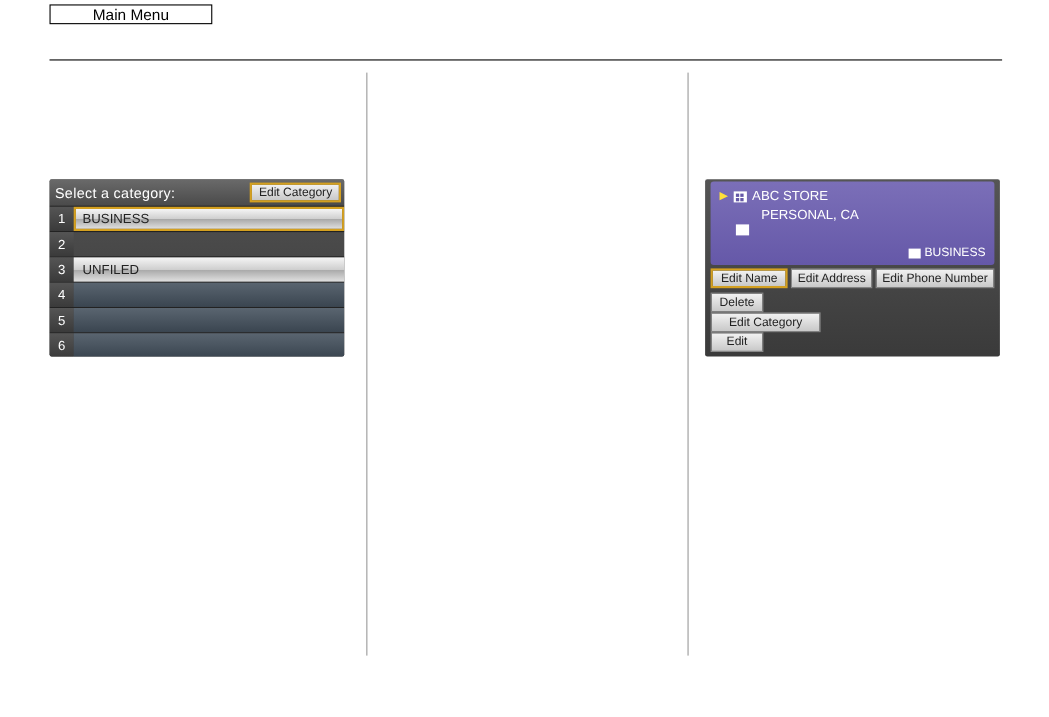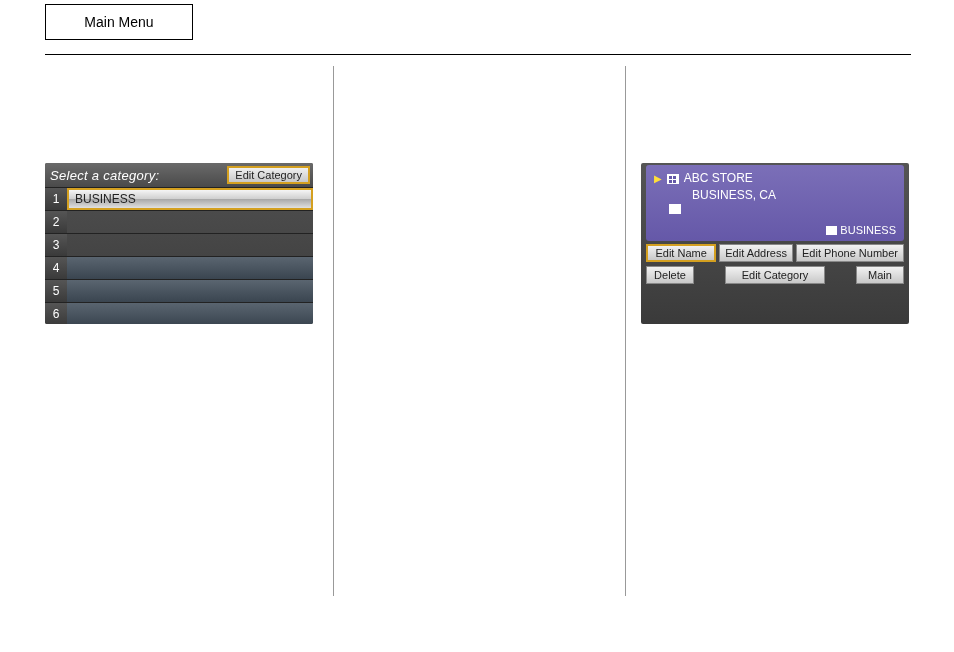--- a/index.html
+++ b/index.html
@@ -3,21 +3,21 @@
   <meta charset="utf-8">
   <style>
     * { box-sizing: border-box; margin: 0; padding: 0; }
     body { font-family: Arial, sans-serif; background: #fff; width: 954px; height: 652px; position: relative; }
     
     .main-menu-btn {
       position: absolute;
       left: 45px;
       top: 4px;
       width: 148px;
-      height: 36px;
+      height: 18px;
       border: 1px solid #000;
       background: #fff;
       font-size: 14px;
       display: flex;
       align-items: center;
       justify-content: center;
       cursor: pointer;
     }
     
     .hr-line {
@@ -63,21 +63,20 @@
       justify-content: space-between;
       padding: 2px 3px 2px 5px;
       background: linear-gradient(to bottom, #6a6a6a, #4a4a4a);
       height: 24px;
     }
     .screen1-title {
       color: #fff;
       font-size: 13px;
       font-family: Arial, sans-serif;
       letter-spacing: 0.3px;
-      font-style: italic;
     }
     .edit-cat-btn {
       background: linear-gradient(to bottom, #f0f0f0, #c8c8c8);
       border: 2px solid #d4a020;
       font-size: 11px;
       padding: 1px 6px;
       cursor: pointer;
       color: #222;
     }
     .cat-row {
@@ -213,20 +212,21 @@
     }
     .nav-btn-sel {
       border: 2px solid #d4a020;
       padding: 1px 4px;
     }
     .btn-row2 {
       display: flex;
       justify-content: space-between;
       padding: 0 5px;
       gap: 0;
+      flex-direction: column;
     }
     .btn-delete {
       width: 48px;
       flex: none;
     }
     .btn-editcat {
       width: 100px;
       flex: none;
     }
     .btn-done {
@@ -250,20 +250,21 @@
   </div>
   <div class="cat-row">
     <div class="cat-num">1</div>
     <div class="cat-cell cat-filled cat-selected">BUSINESS</div>
   </div>
   <div class="cat-row">
     <div class="cat-num">2</div>
   </div>
   <div class="cat-row">
     <div class="cat-num">3</div>
+    <div class="cat-cell cat-filled">UNFILED</div>
   </div>
   <div class="cat-row">
     <div class="cat-num">4</div>
     <div class="cat-cell cat-empty"></div>
   </div>
   <div class="cat-row">
     <div class="cat-num">5</div>
     <div class="cat-cell cat-empty"></div>
   </div>
   <div class="cat-row">
@@ -273,36 +274,36 @@
 </div>
 
 <div class="screen2">
   <div class="purple-panel">
     <div class="pp-row">
       <span class="pp-arrow">▶</span>
       <span class="pp-icon pp-icon-building"></span>
       <span>ABC STORE</span>
     </div>
     <div class="pp-row pp-indent">
-      <span>BUSINESS, CA</span>
+      <span>PERSONAL, CA</span>
     </div>
     <div class="pp-row">
       <span style="width:10px"></span>
       <span class="pp-icon pp-icon-phone"></span>
     </div>
     <div class="pp-category">
       <span class="pp-category-icon"></span>
       <span>BUSINESS</span>
     </div>
   </div>
   <div class="btn-row">
     <button class="nav-btn nav-btn-sel">Edit Name</button>
     <button class="nav-btn">Edit Address</button>
     <button class="nav-btn">Edit Phone Number</button>
   </div>
   <div class="btn-row2">
     <button class="nav-btn btn-delete">Delete</button>
     <div class="spacer"></div>
     <button class="nav-btn btn-editcat">Edit Category</button>
     <div class="spacer"></div>
-    <button class="nav-btn btn-done">Main</button>
+    <button class="nav-btn btn-done">Edit</button>
   </div>
 </div>
 
 </body></html>

